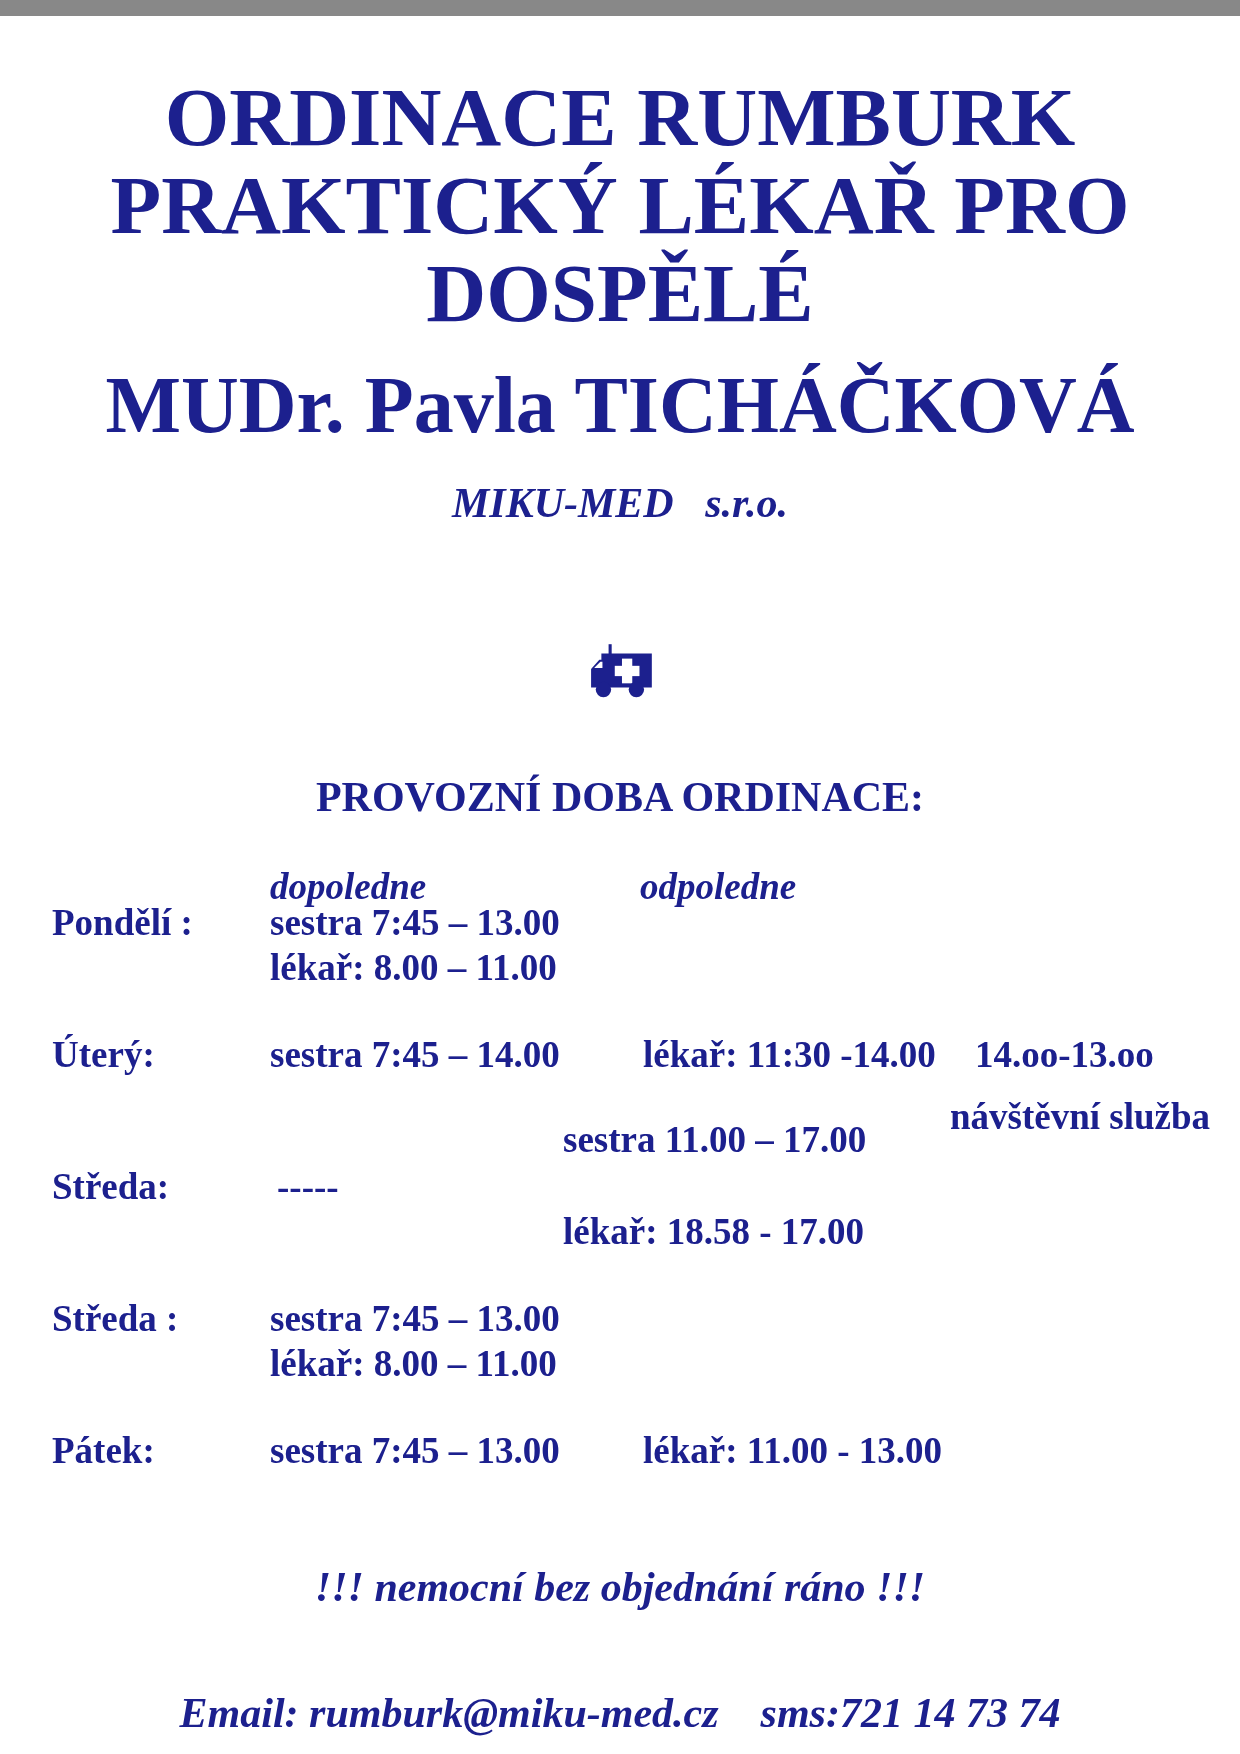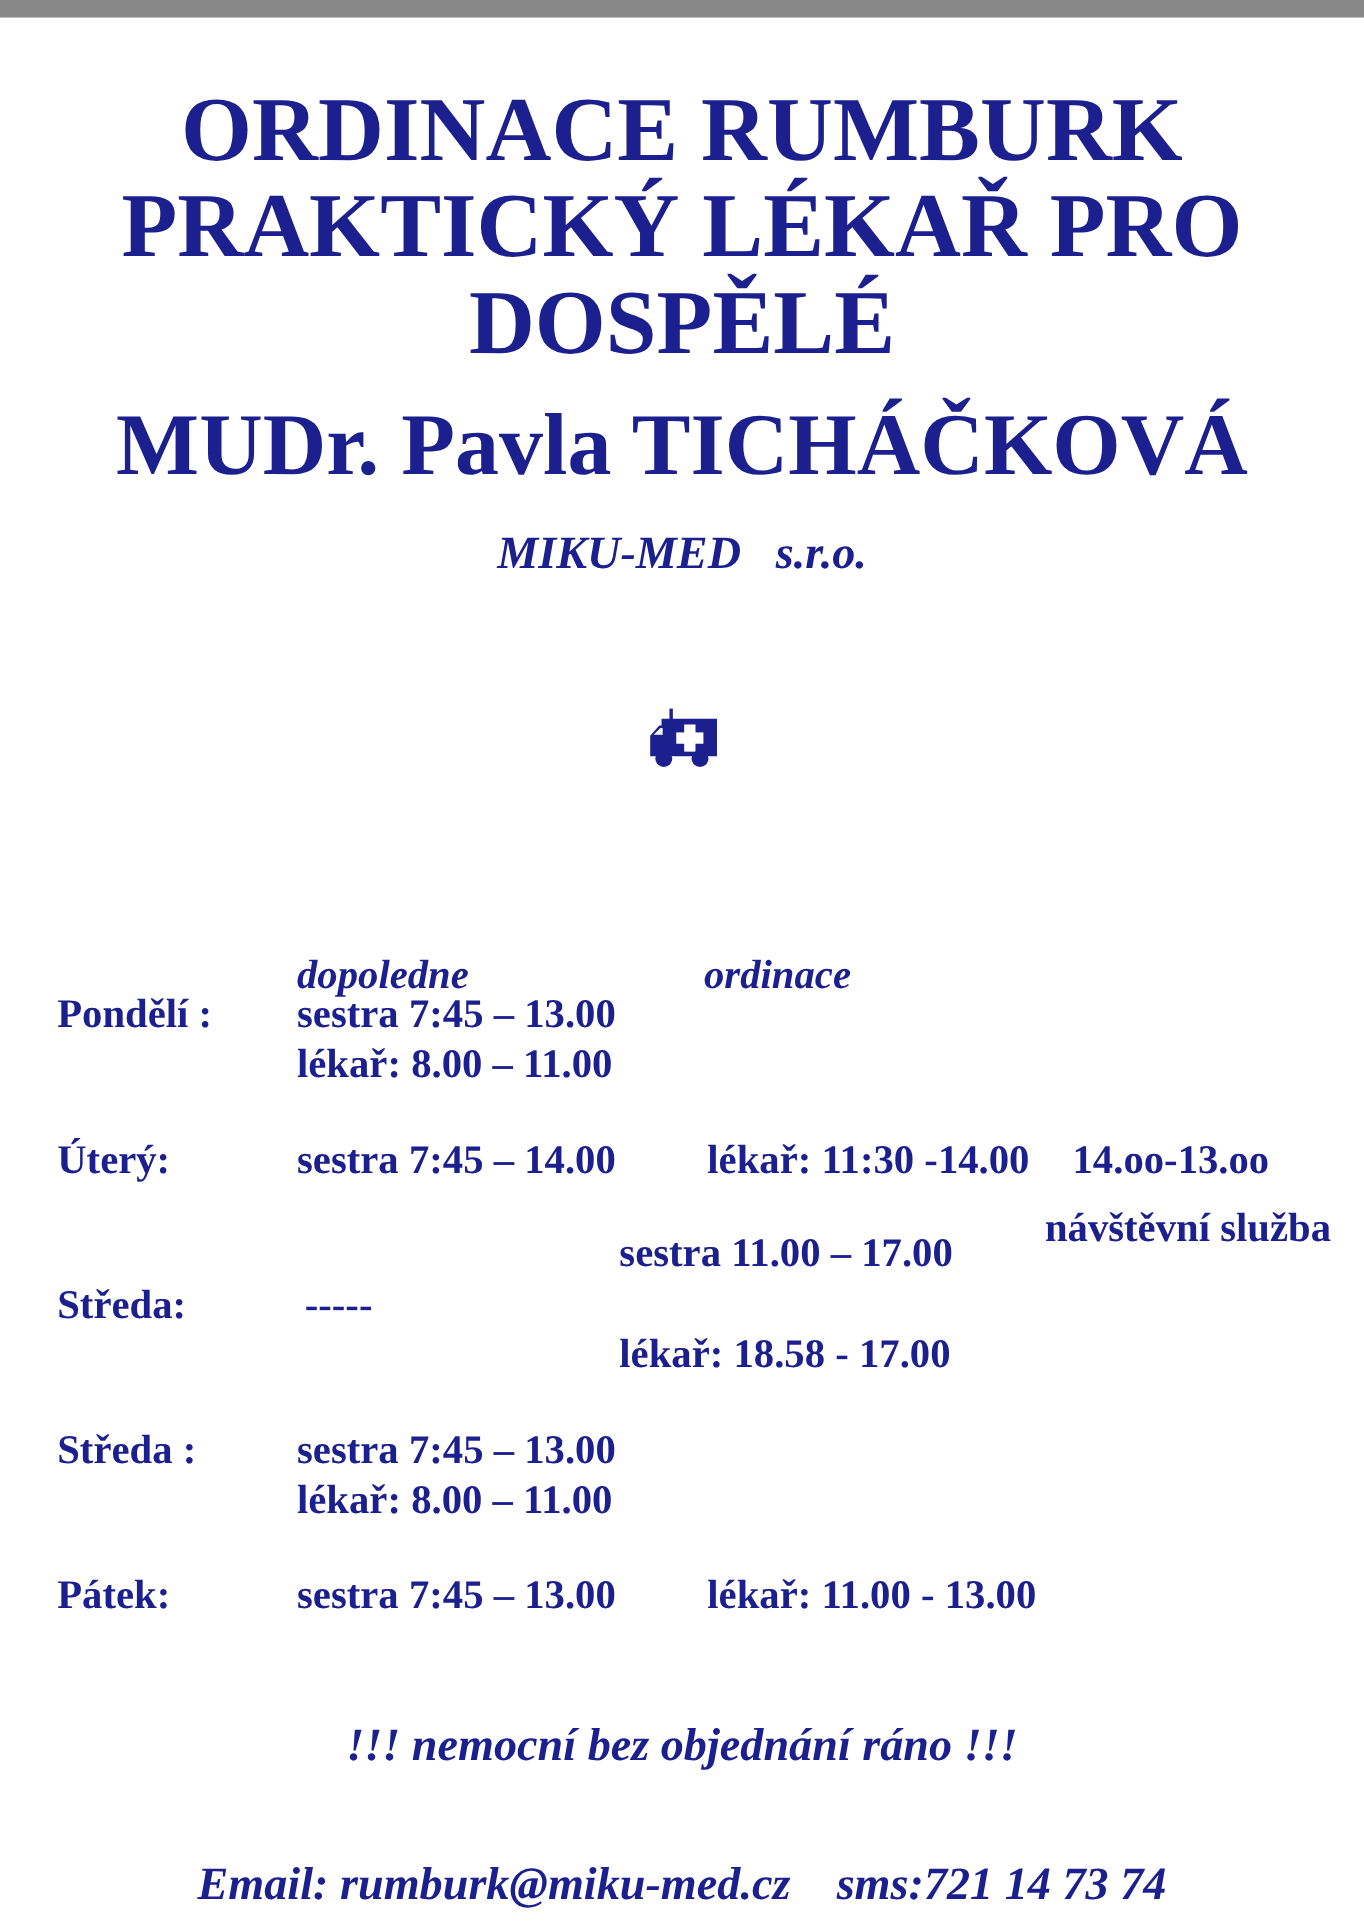--- a/index.html
+++ b/index.html
@@ -47,25 +47,26 @@
       <rect x="20" y="2" width="3" height="10" fill="var(--ink)"></rect>
       <path d="M13 11 H62 V44 H3 V26 L11 17 H13 Z" fill="var(--ink)"></path>
       <path d="M6 25 L12 19 H14 V25 Z" fill="var(--paper)"></path>
       <rect x="33" y="16" width="10" height="24" fill="var(--paper)"></rect>
       <rect x="26" y="23" width="24" height="10" fill="var(--paper)"></rect>
       <circle cx="15" cy="46" r="7.5" fill="var(--ink)"></circle>
       <circle cx="47" cy="46" r="7.5" fill="var(--ink)"></circle>
     </svg>
   </div>
 
+  <div class="abs center f42" style="top:760px">PROVOZNÍ DOBA ORDINACE:</div>
 
   <div>
 
     <span class="abs f37 it" style="left:270px; top:852px">dopoledne</span>
-    <span class="abs f37 it" style="left:640px; top:852px">ordinace</span>
+    <span class="abs f37 it" style="left:640px; top:852px">odpoledne</span>
 
     <span class="abs f37" style="left:52px;  top:888px">Pondělí :</span>
     <span class="abs f37" style="left:270px; top:888px">sestra 7:45 – 13.00</span>
     <span class="abs f37" style="left:270px; top:933px">lékař: 8.00 – 11.00</span>
 
     <span class="abs f37" style="left:52px;  top:1020px">Úterý:</span>
     <span class="abs f37" style="left:270px; top:1020px">sestra 7:45 – 14.00</span>
     <span class="abs f37" style="left:643px; top:1020px">lékař: 11:30 -14.00</span>
     <span class="abs f37" style="left:975px; top:1020px">14.oo-13.oo</span>
     <span class="abs f37" style="right:30px; top:1082px">návštěvní služba</span>

